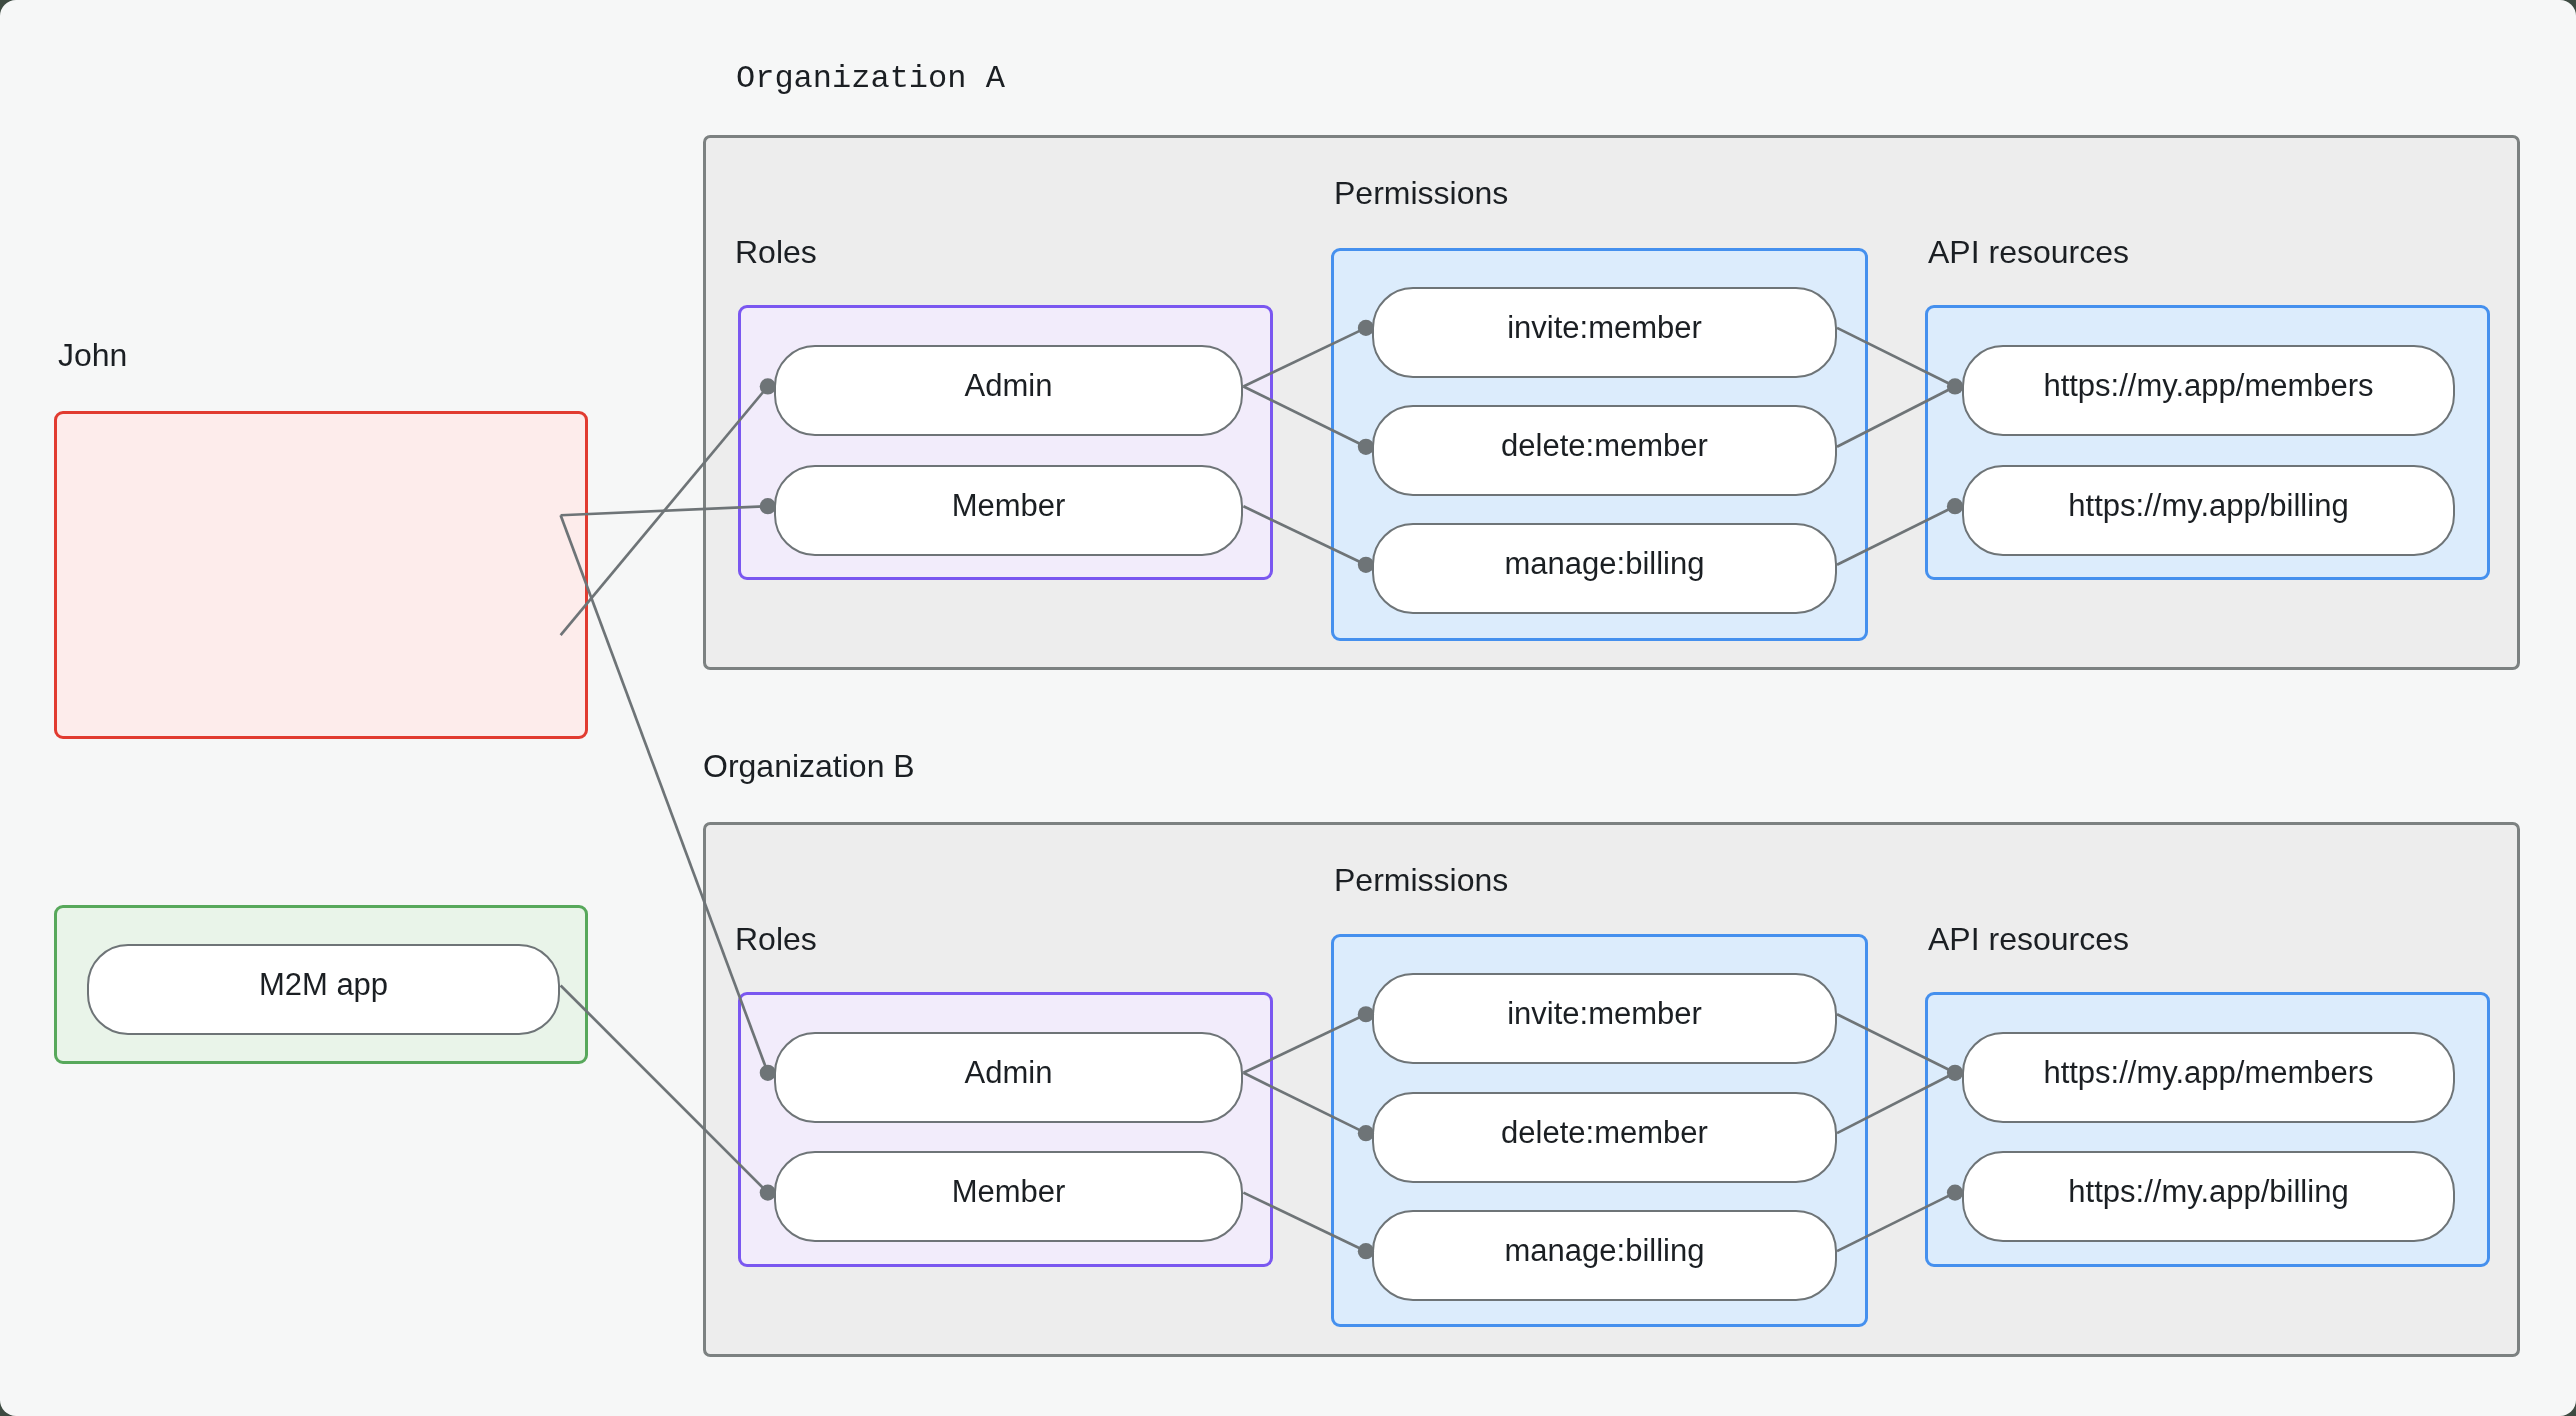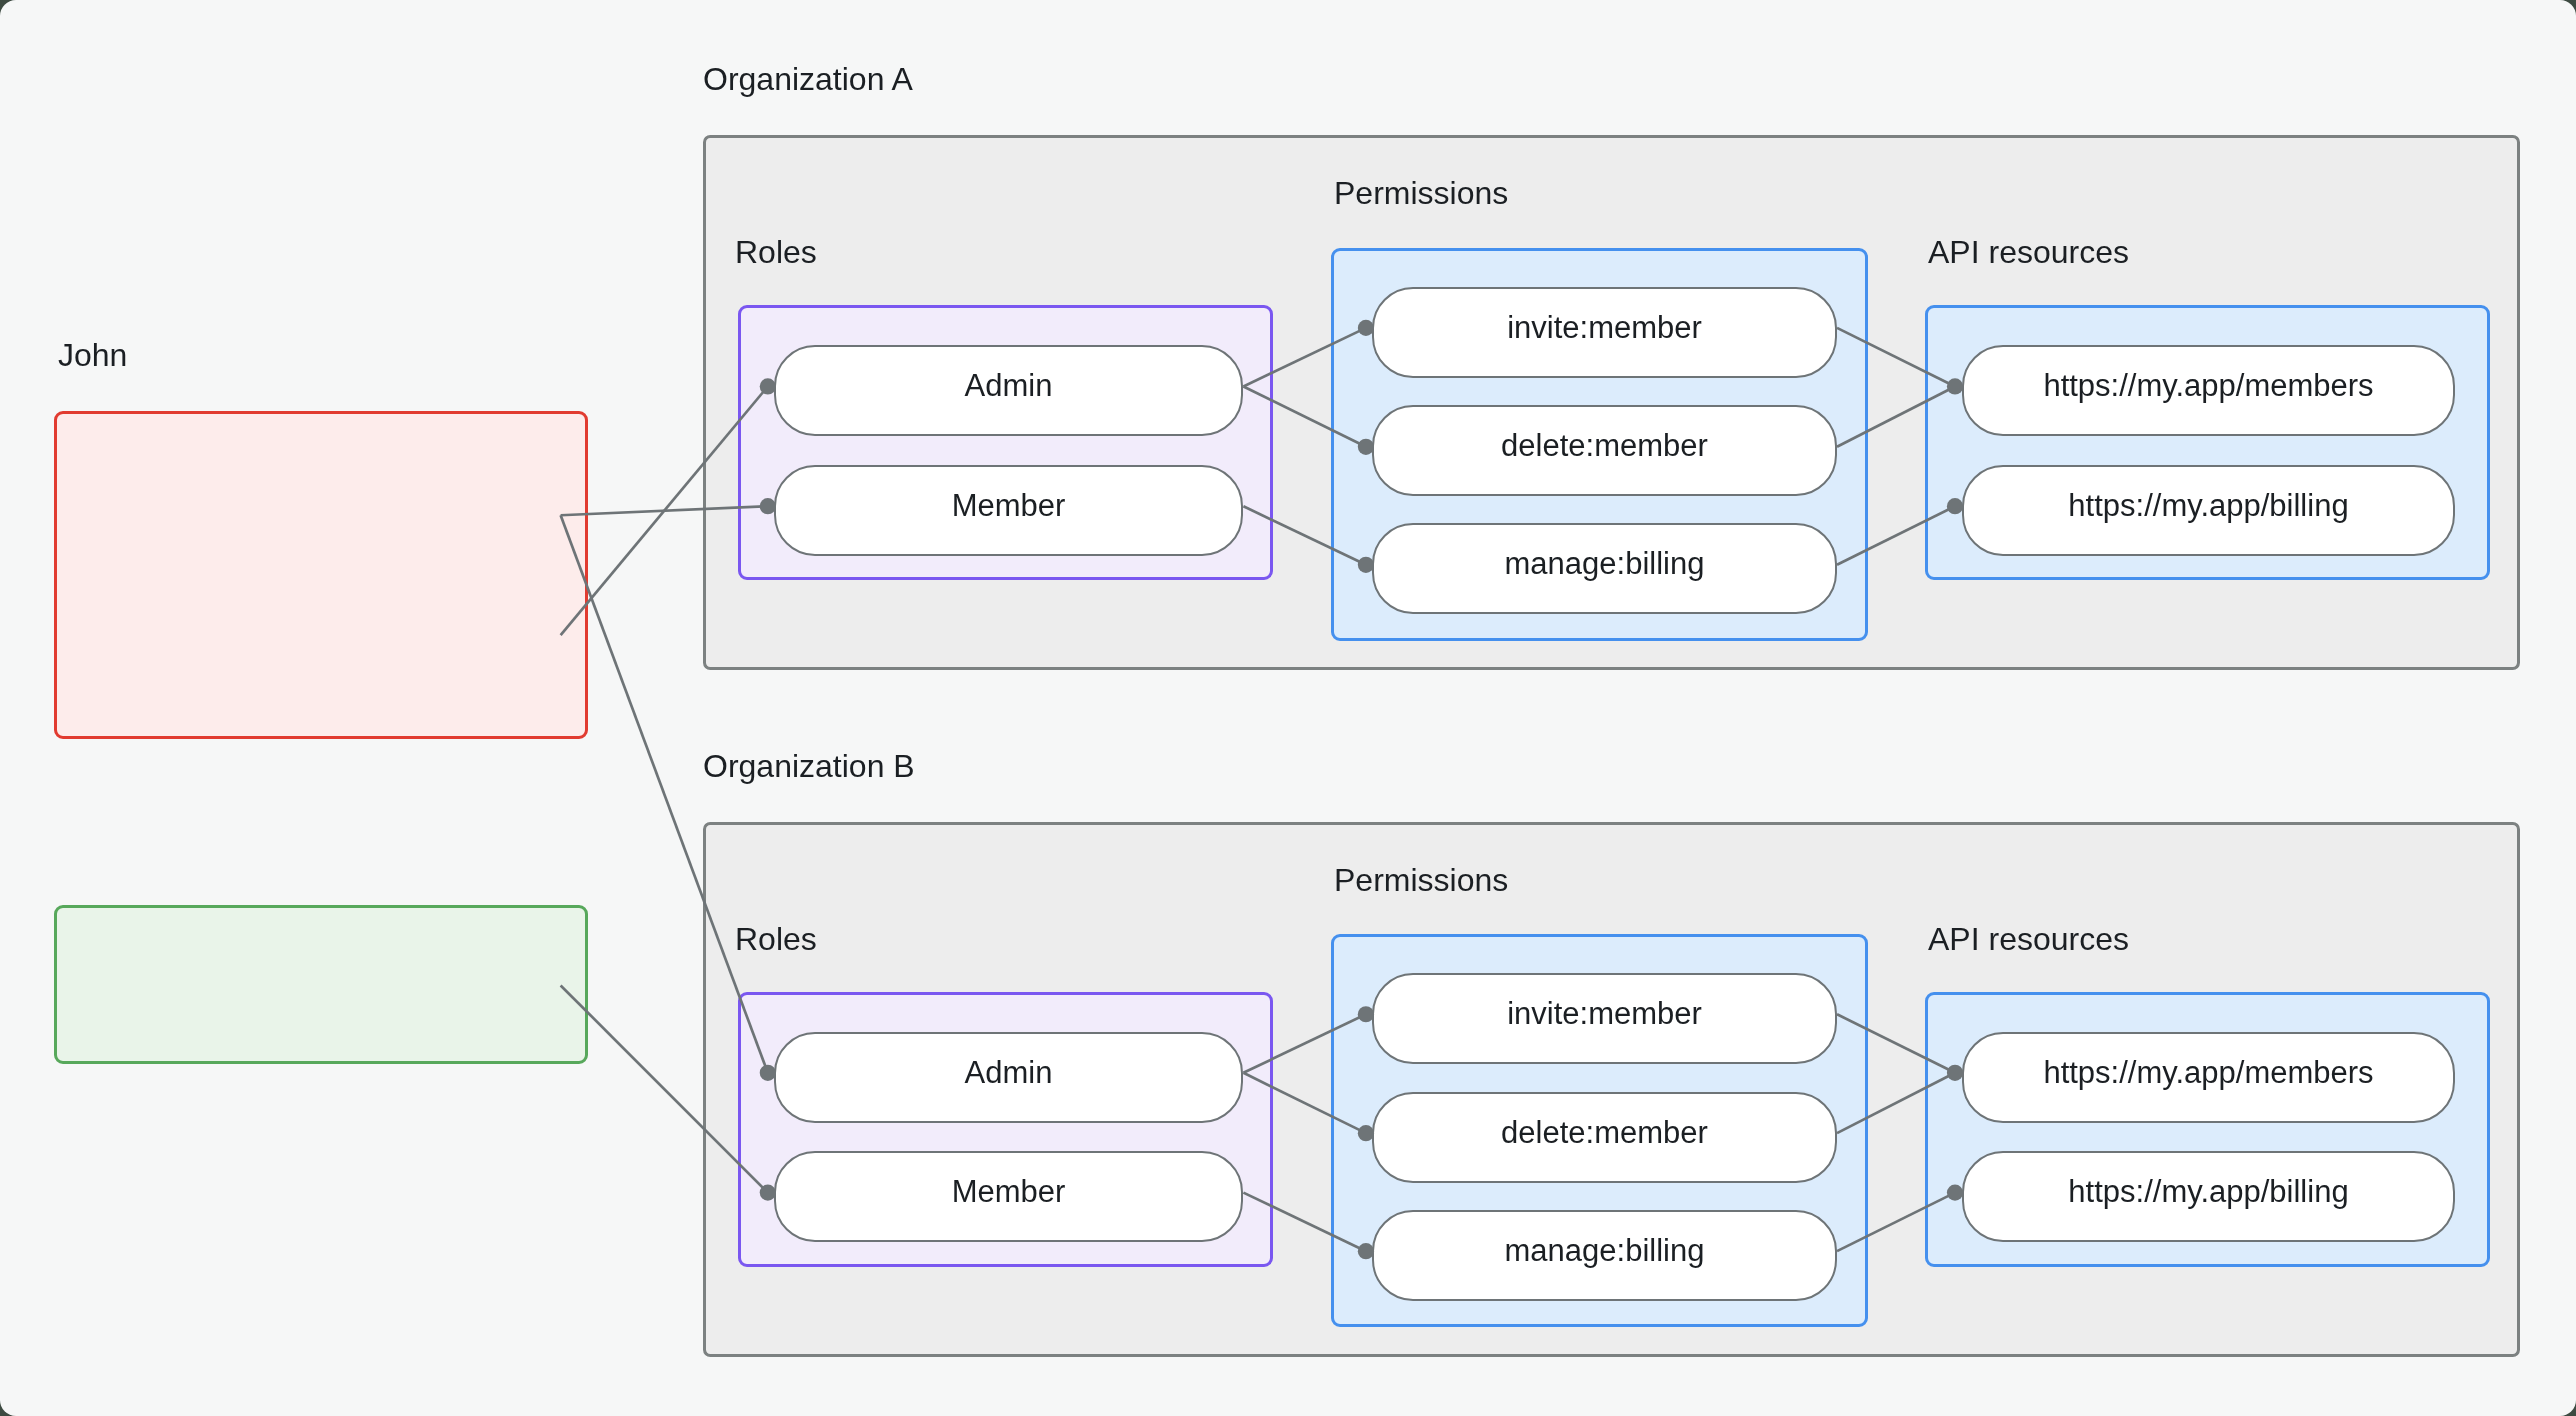--- a/index.html
+++ b/index.html
@@ -31,30 +31,31 @@
   <div class="box blue-box" style="left:1331px;top:248px;width:537px;height:393px;"></div>
   <div class="box blue-box" style="left:1925px;top:305px;width:565px;height:275px;"></div>
 
   <div class="box org-box" style="left:703px;top:822px;width:1817px;height:535px;"></div>
   <div class="box roles-box" style="left:738px;top:992px;width:535px;height:275px;"></div>
   <div class="box blue-box" style="left:1331px;top:934px;width:537px;height:393px;"></div>
   <div class="box blue-box" style="left:1925px;top:992px;width:565px;height:275px;"></div>
 
   <div class="lbl" style="left:58px;top:335px;">John</div>
 
-  <div class="lbl" style="left:703px;top:59px;">Organization A</div>
+  <div class="lbl" style="left:736px;top:59px;font-family:Liberation Mono, monospace;">Organization A</div>
   <div class="lbl" style="left:735px;top:232px;">Roles</div>
   <div class="lbl" style="left:1334px;top:173px;">Permissions</div>
   <div class="lbl" style="left:1928px;top:232px;">API resources</div>
 
   <div class="lbl" style="left:703px;top:746px;">Organization B</div>
   <div class="lbl" style="left:735px;top:919px;">Roles</div>
   <div class="lbl" style="left:1334px;top:860px;">Permissions</div>
   <div class="lbl" style="left:1928px;top:919px;">API resources</div>
 
+  <div class="pill" style="left:87px;top:944px;width:473px;">M2M app</div>
 
   <div class="pill" style="left:774px;top:345px;width:469px;">Admin</div>
   <div class="pill" style="left:774px;top:465px;width:469px;">Member</div>
   <div class="pill" style="left:1372px;top:287px;width:465px;">invite:member</div>
   <div class="pill" style="left:1372px;top:405px;width:465px;">delete:member</div>
   <div class="pill" style="left:1372px;top:523px;width:465px;">manage:billing</div>
   <div class="pill" style="left:1962px;top:345px;width:493px;">https://my.app/members</div>
   <div class="pill" style="left:1962px;top:465px;width:493px;">https://my.app/billing</div>
 
   <div class="pill" style="left:774px;top:1032px;width:469px;">Admin</div>

